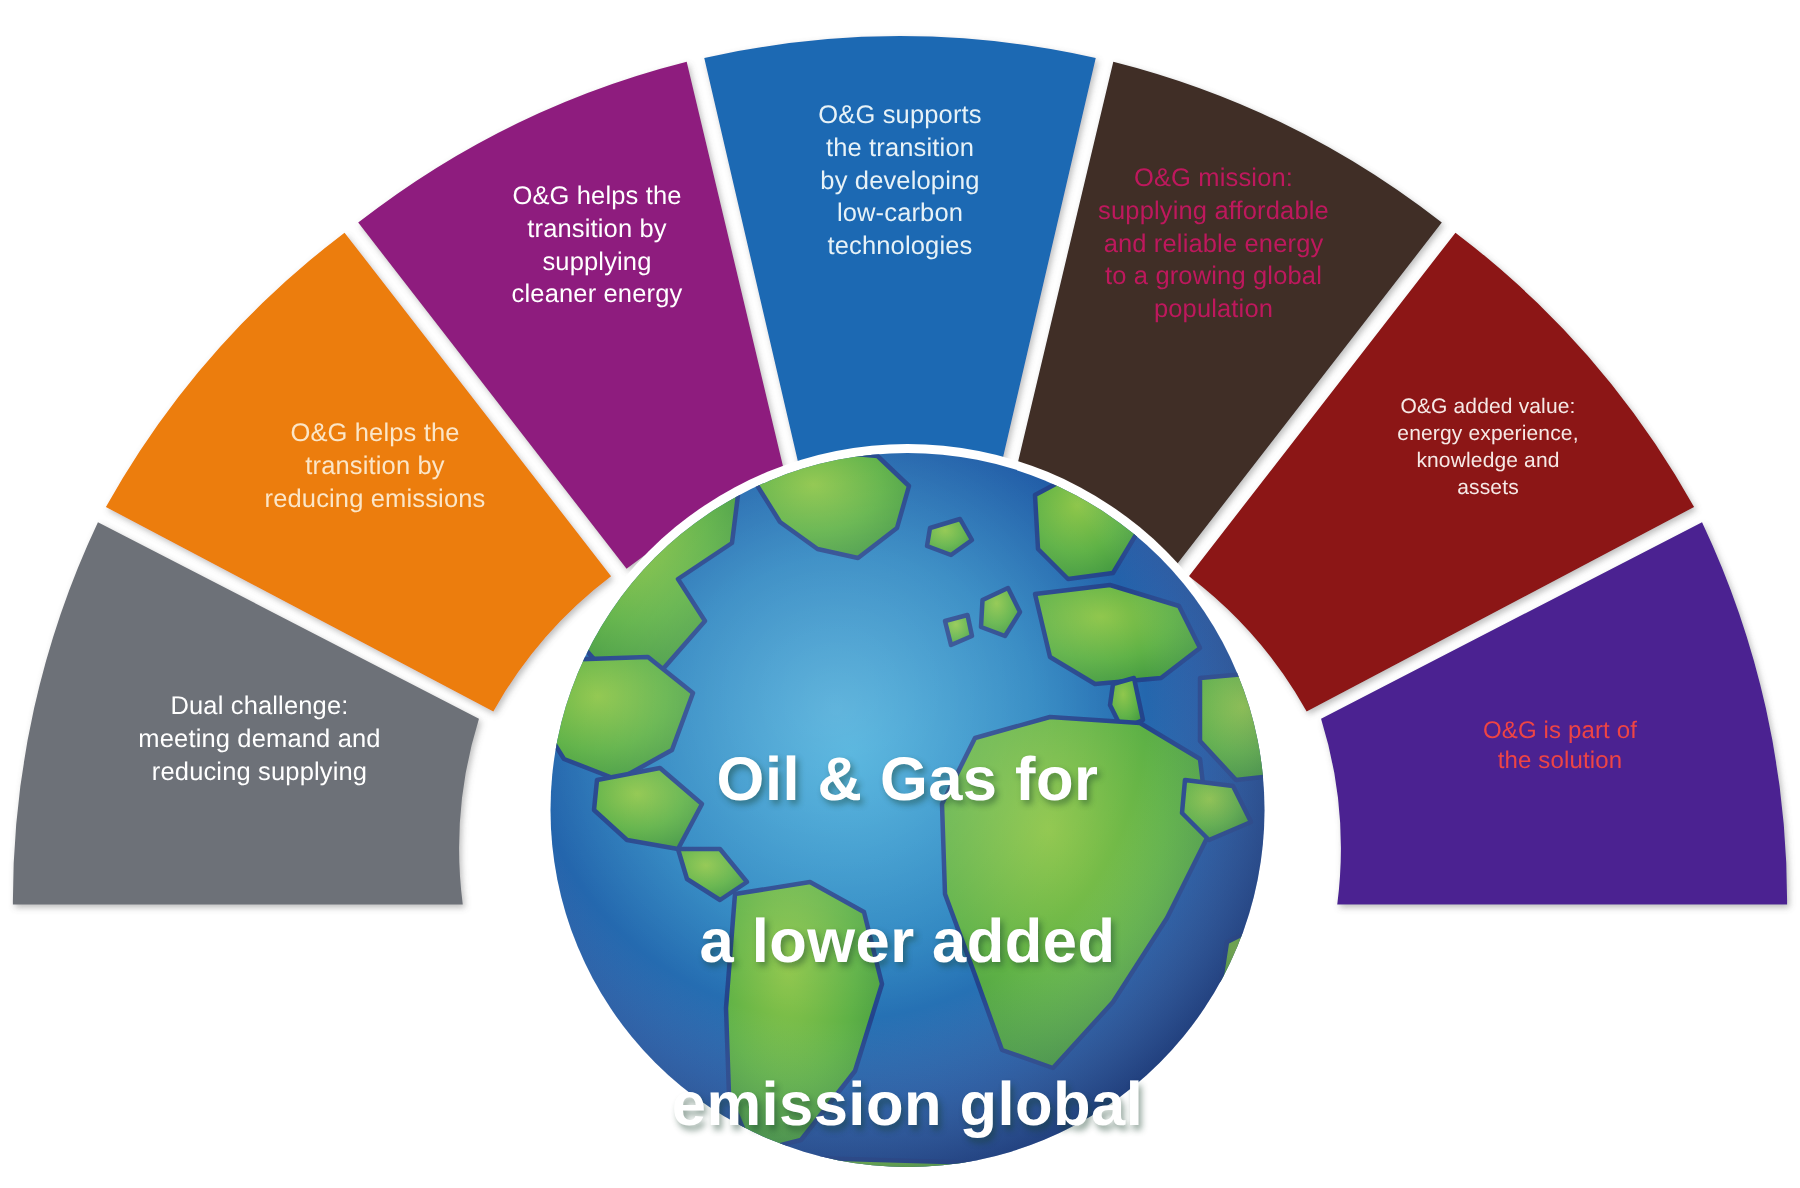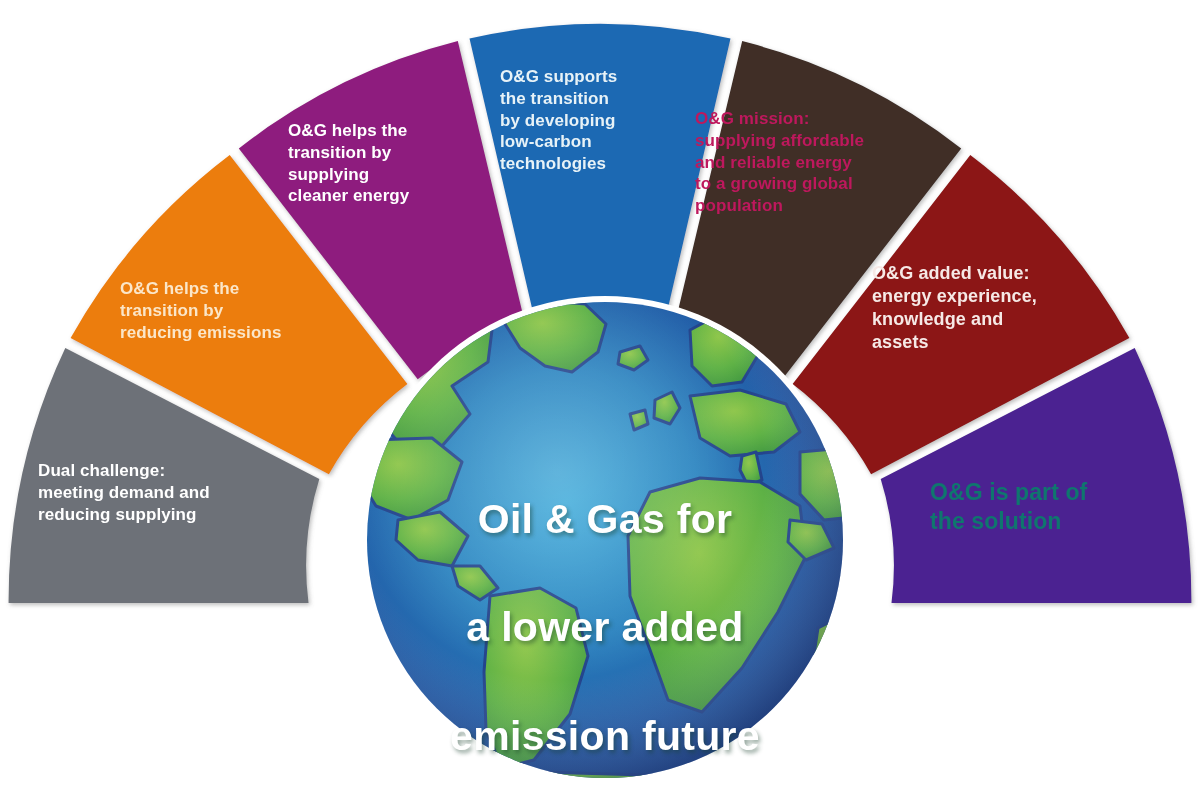--- a/index.html
+++ b/index.html
@@ -8,21 +8,22 @@
     background:#ffffff;
     font-family:"Liberation Sans", sans-serif;
     overflow:hidden;
     position:relative;
   }
   #stage{position:absolute;left:0;top:0;width:1200px;height:792px;}
   svg.diagram{position:absolute;left:0;top:0;width:1200px;height:792px;}
 
   .seg-label{
     position:absolute;
-    font-weight:bold;
+    text-align:center;
+    font-weight:normal;
     line-height:1.28;
     letter-spacing:.1px;
     pointer-events:none;
     white-space:pre-line;
   }
 
   .center-title{
     position:absolute;
     text-align:center;
     color:#ffffff;
@@ -171,27 +172,27 @@
 by developing
 low-carbon
 technologies</div>
 
   <div class="seg-label" style="left:695px;top:108px;width:228px;color:#be185d;font-size:17px;">O&amp;G mission:
 supplying affordable
 and reliable energy
 to a growing global
 population</div>
 
-  <div class="seg-label" style="left:872px;top:262px;width:240px;color:#f6e9e6;font-size:18px;">O&amp;G added value:
+  <div class="seg-label" style="left:872px;top:262px;width:240px;color:#f6e9e6;font-size:14px;">O&amp;G added value:
 energy experience,
 knowledge and
 assets</div>
 
-  <div class="seg-label" style="left:930px;top:478px;width:220px;color:#0f766e;font-size:23px;">O&amp;G is part of
+  <div class="seg-label" style="left:930px;top:478px;width:220px;color:#ef4444;font-size:16px;">O&amp;G is part of
 the solution</div>
 
   <div class="center-title" style="left:383px;top:438px;width:444px;">
     <div>Oil &amp; Gas for</div>
     <div>a lower added</div>
-    <div>emission future</div>
+    <div>emission global</div>
   </div>
 
 </div>
 
 </body></html>

